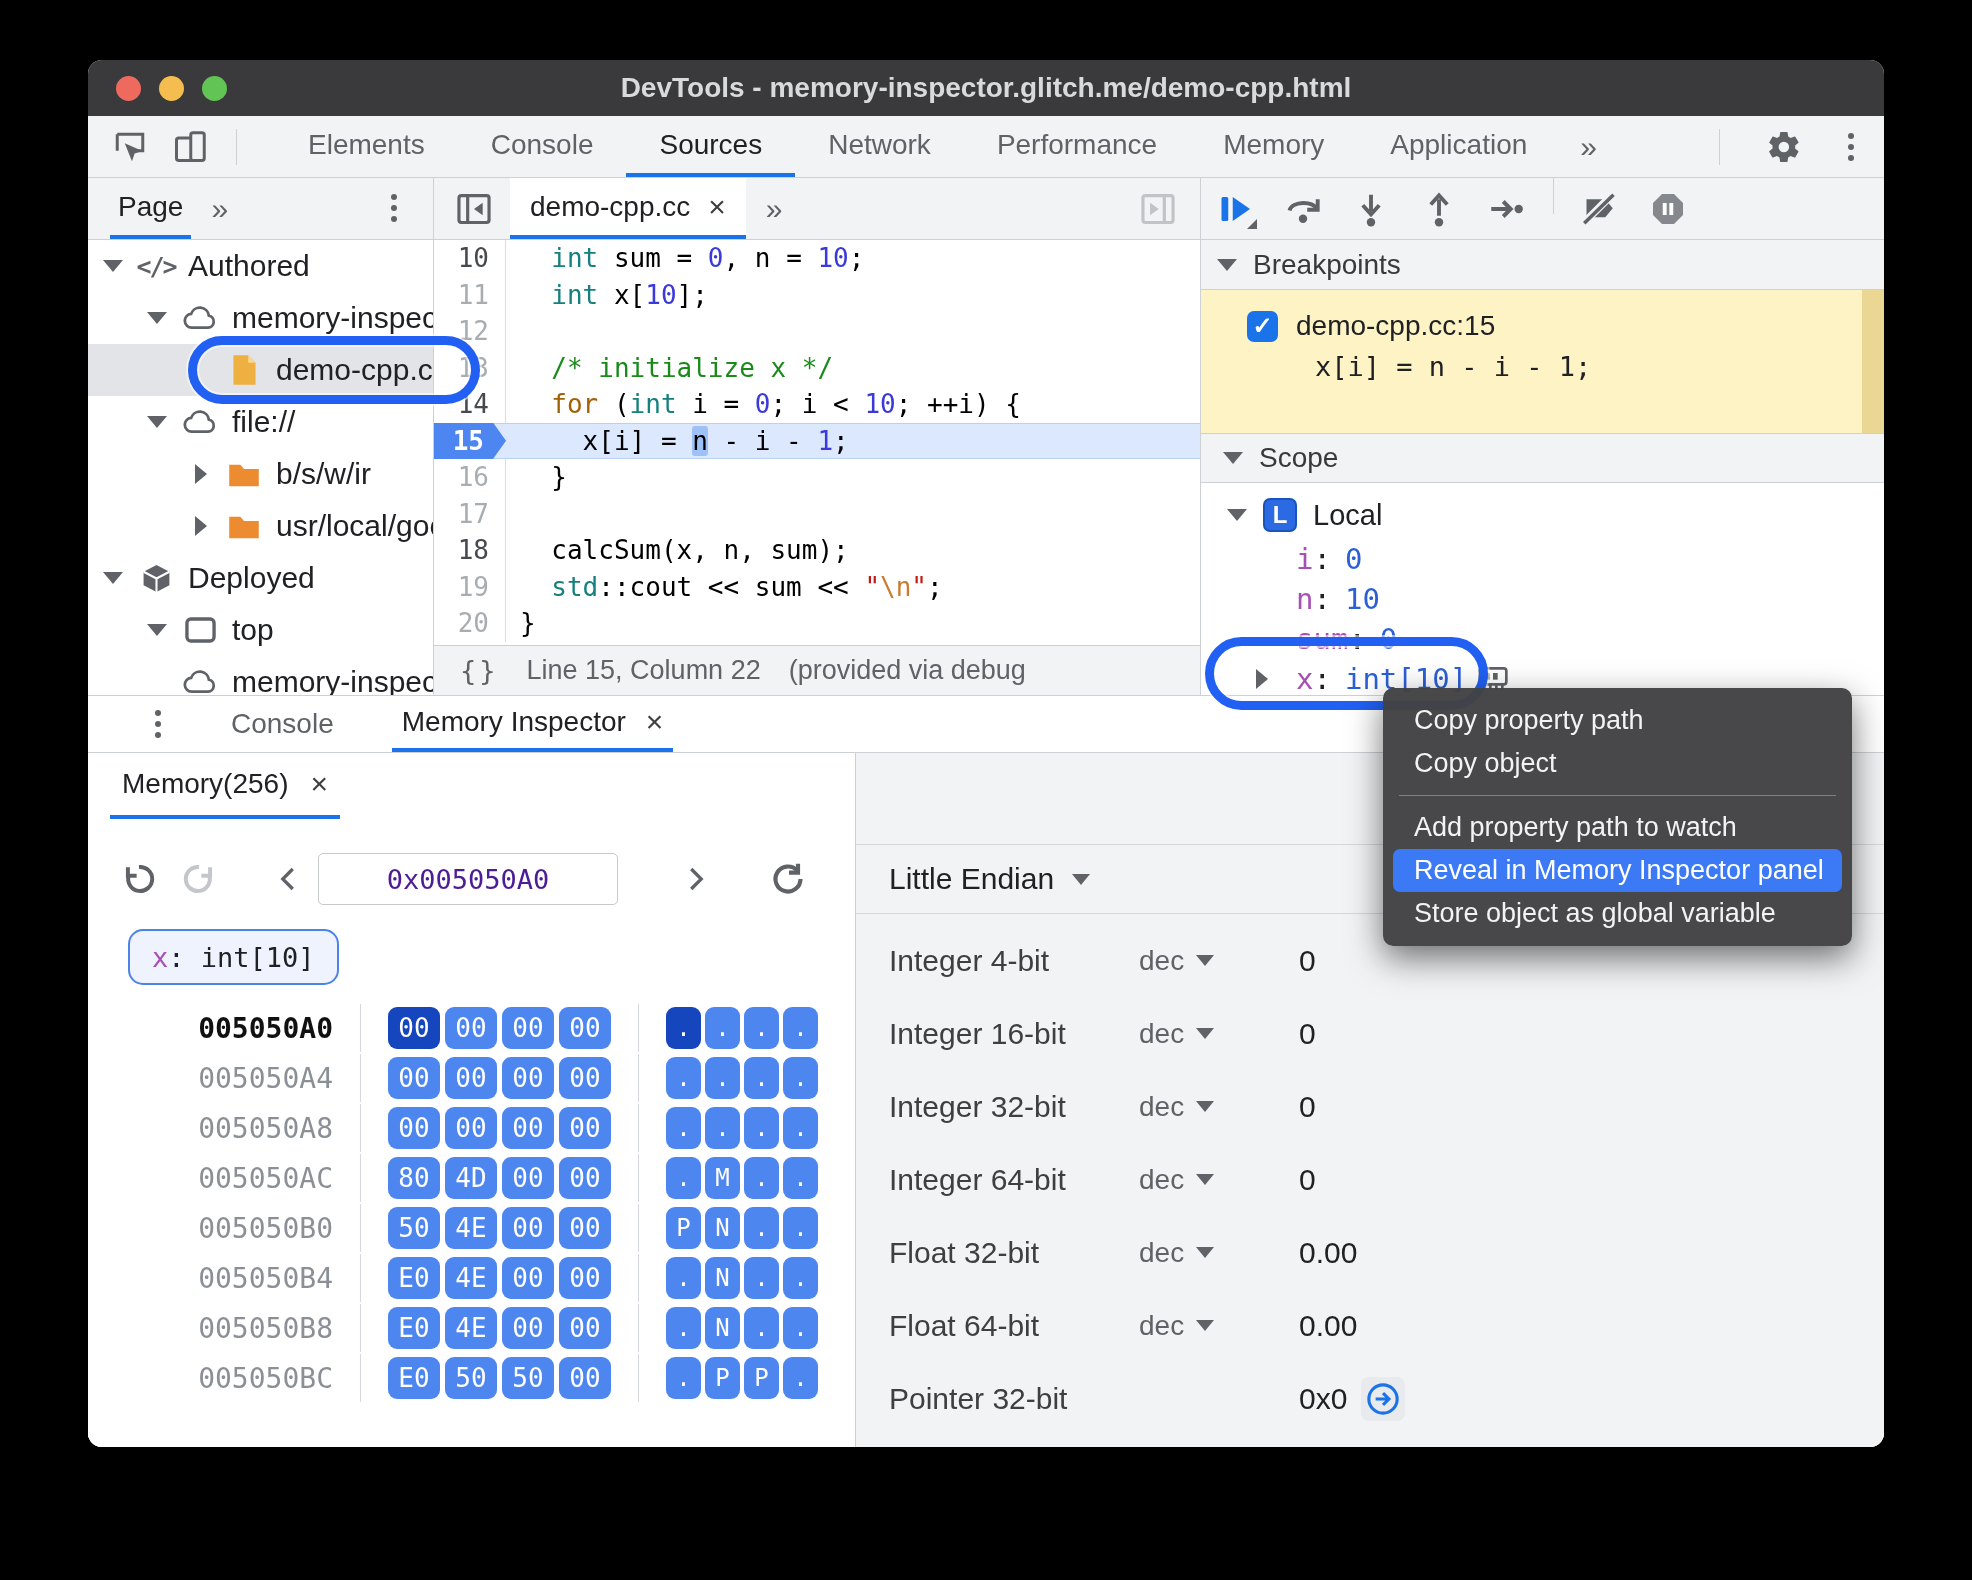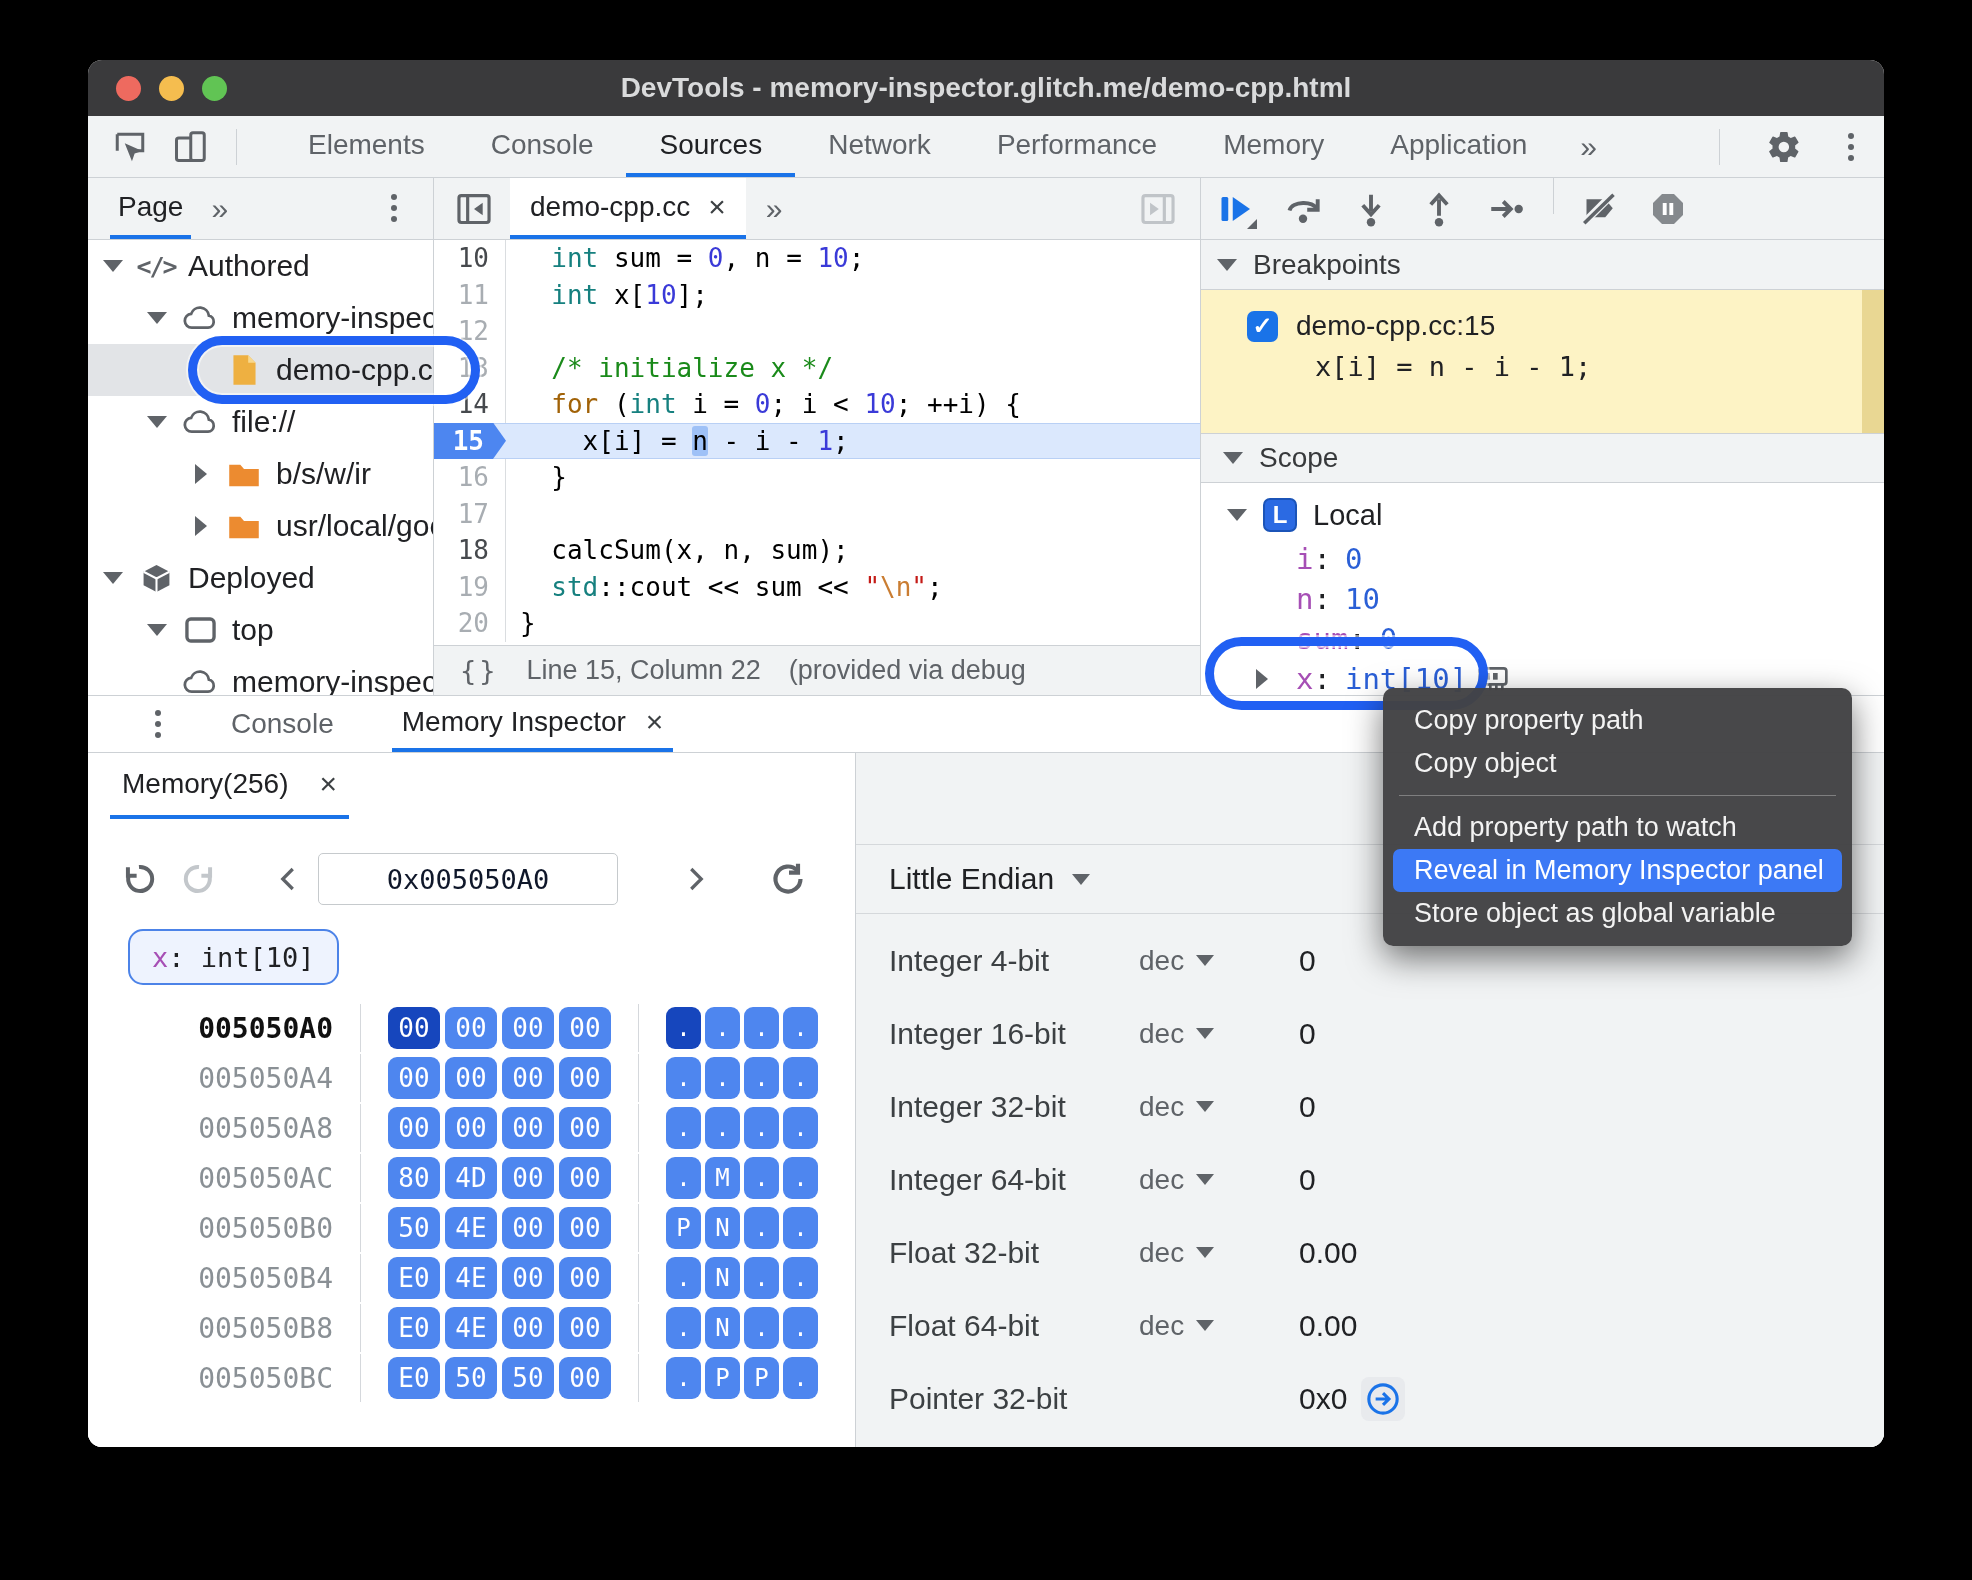--- a/index.html
+++ b/index.html
@@ -104,26 +104,26 @@
   .ctx-sep{height:1px;background:rgba(255,255,255,.3);margin:10px 16px;}
 
   
   .drawer{position:absolute;left:0;top:635px;right:0;bottom:0;background:#fff;border-top:1px solid #cdd1d5;}
   .drawer-strip{position:absolute;left:0;top:0;right:0;height:57px;background:#fff;border-bottom:1px solid #cdd1d5;
                 display:flex;align-items:stretch;}
   .dtab{display:flex;align-items:center;padding:0 10px;font-size:28px;color:#5f6368;margin-left:48px;}
   .dtab.active{color:#202124;border-bottom:4px solid #1a73e8;gap:20px;}
   .mempanel{position:absolute;left:0;top:57px;width:767px;bottom:0;background:#fff;}
   .mtab-row{position:absolute;left:0;top:0;right:0;height:66px;display:flex;align-items:stretch;}
-  .mtab{margin-left:22px;display:flex;align-items:center;gap:31px;font-size:28px;color:#202124;
+  .mtab{margin-left:22px;display:flex;align-items:center;gap:22px;font-size:28px;color:#202124;
         border-bottom:4px solid #1a73e8;padding:0 12px;}
   .mem-toolbar{position:absolute;left:0;top:96px;height:60px;right:0;display:flex;align-items:center;}
   .hicon{display:flex;align-items:center;justify-content:center;}
   .addr-input{width:300px;height:52px;border:1px solid #c6cacd;border-radius:5px;text-align:center;
-              font-family:"DejaVu Sans Mono",monospace;font-size:27px;color:#0f172a;background:#fff;outline:none;}
+              font-family:"DejaVu Sans Mono",monospace;font-size:27px;color:#4c1d95;background:#fff;outline:none;}
   .mem-chip{position:absolute;left:40px;top:176px;height:56px;display:flex;align-items:center;padding:0 22px;
             border:2px solid #4c83e8;background:#eef3fe;border-radius:15px;
             font-family:"DejaVu Sans Mono",monospace;font-size:27px;color:#202124;}
   .hexgrid{position:absolute;left:0;top:250px;right:0;}
   .hex-row{display:flex;align-items:center;height:50px;gap:16px;}
   .hexaddr{width:245px;text-align:right;font-family:"DejaVu Sans Mono",monospace;font-size:28px;color:#8a9095;flex:none;}
   .hex-row.current .hexaddr{color:#111;font-weight:bold;}
   .hsep{width:1px;height:48px;background:#d5d8dc;margin:0 11px;flex:none;}
   .bytes{display:flex;gap:5px;} .asciis{display:flex;gap:4px;}
   .byte{width:52px;height:42px;background:#4e86ef;border-radius:9px;color:#fff;display:flex;align-items:center;

